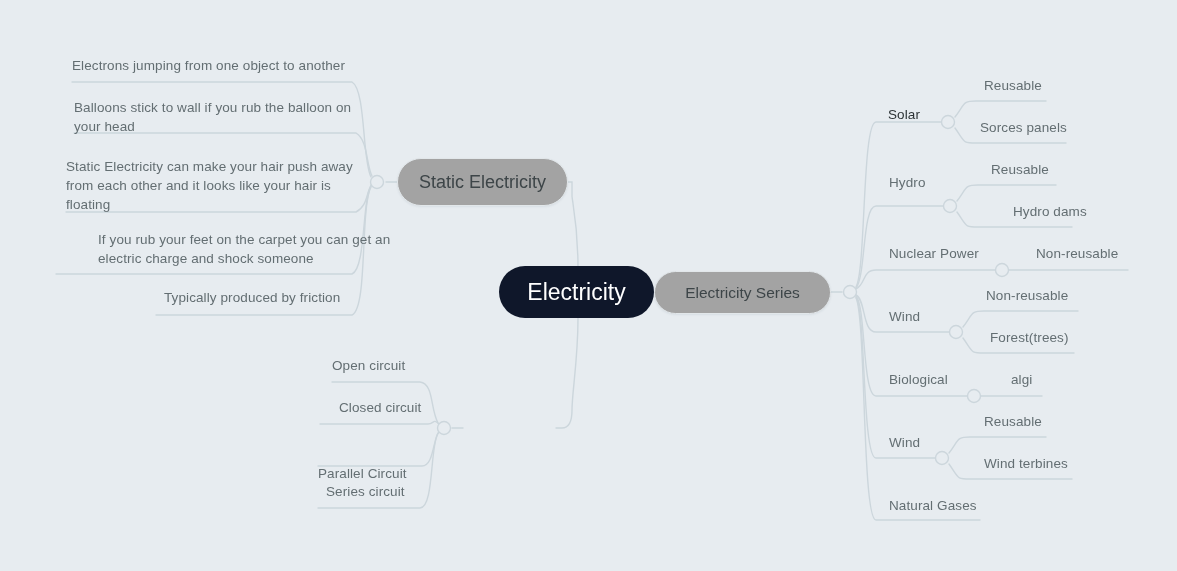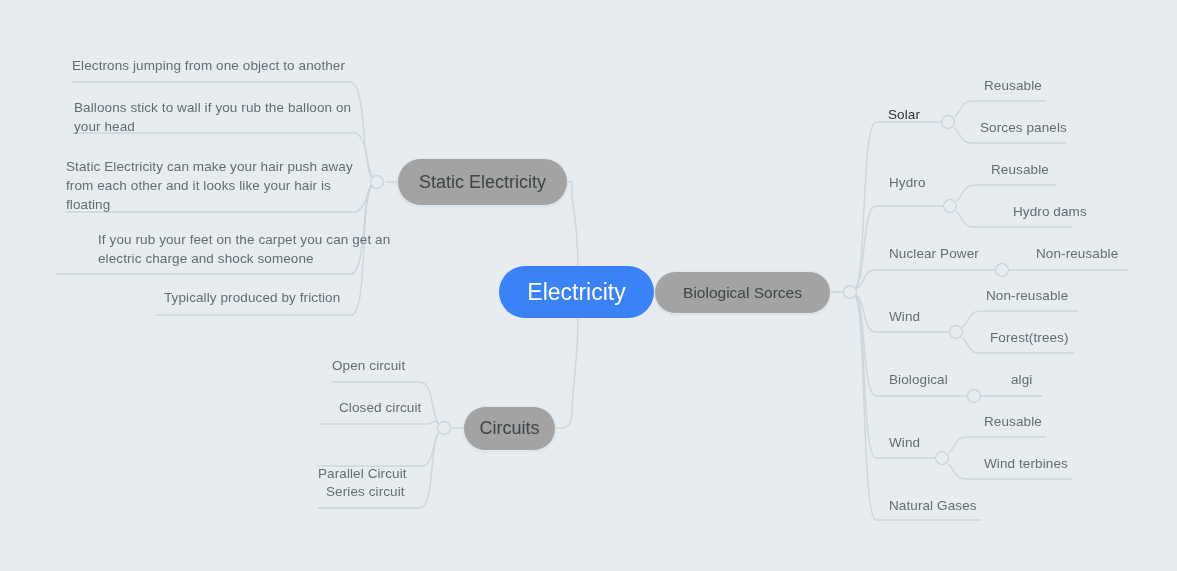--- a/index.html
+++ b/index.html
@@ -38,21 +38,21 @@
     display: flex;
     align-items: center;
     justify-content: center;
     background: #a3a3a3;
     border: 1px solid #e2e7ea;
     border-radius: 999px;
     color: #3d4548;
     box-shadow: 0 1px 2px rgba(90,110,125,0.10);
   }
   .node.root {
-    background: #3b82f6;
+    background: #0f172a;
     border: none;
     color: #ffffff;
     box-shadow: none;
   }
   .node-text { pointer-events: none; }
 </style>
 </head>
 <body>
 
 <div id="canvas">
@@ -129,26 +129,23 @@
   </svg>
 
   <div class="node root" style="left:499px; top:266px; width:155px; height:52px; font-size:23px;">
     <span class="node-text">Electricity</span>
   </div>
 
   <div class="node" style="left:397px; top:158px; width:171px; height:48px; font-size:18px;">
     <span class="node-text">Static Electricity</span>
   </div>
 
-  <div class="node" style="left:463px; top:406px; width:93px; height:45px; font-size:18px;">
-    <span class="node-text">Circuits</span>
-  </div>
 
   <div class="node" style="left:654px; top:271px; width:177px; height:43px; font-size:15.5px;">
-    <span class="node-text">Biological Sorces</span>
+    <span class="node-text">Electricity Series</span>
   </div>
 
   <div class="lbl" style="left:72px; top:56px; width:300px;">Electrons jumping from one object to another</div>
 
   <div class="lbl" style="left:74px; top:98px; width:290px;">Balloons stick to wall if you rub the balloon on
 your head</div>
 
   <div class="lbl" style="left:66px; top:157px; width:296px;">Static Electricity can make your hair push away
 from each other and it looks like your hair is
 floating</div>

